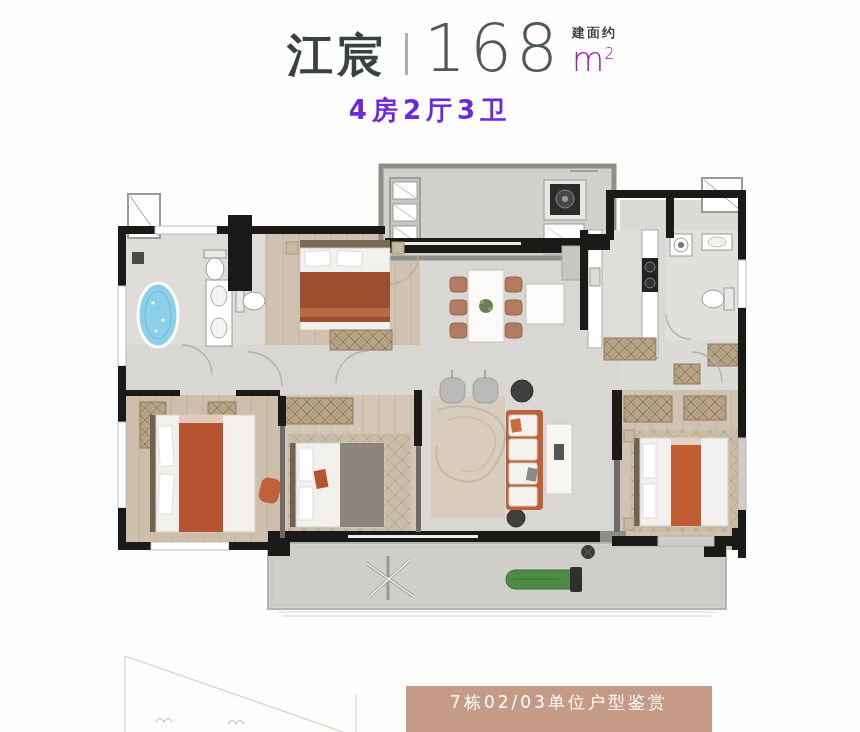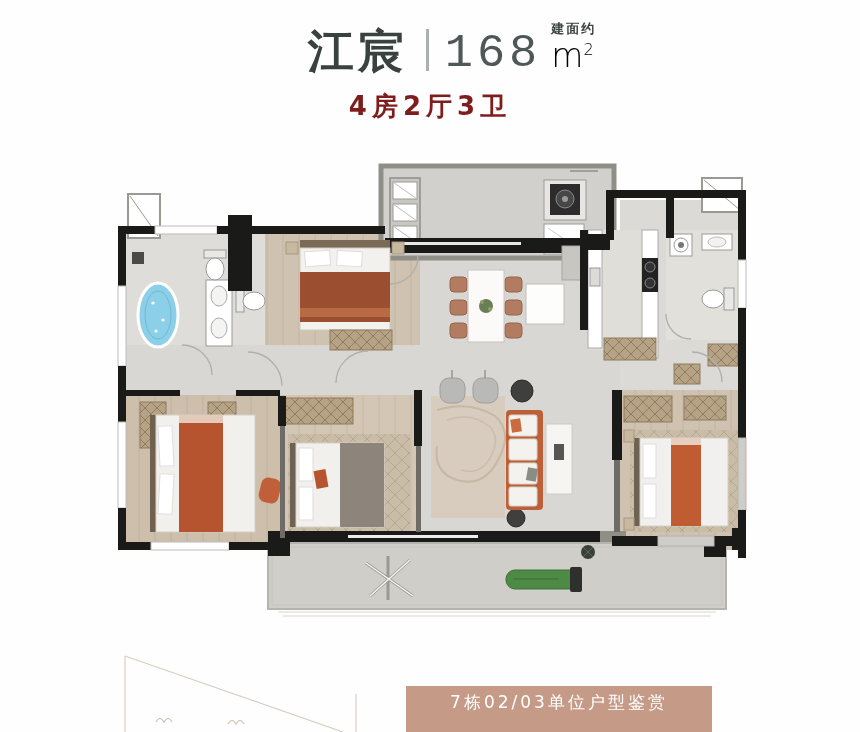--- a/index.html
+++ b/index.html
@@ -5,26 +5,26 @@
   html,body{margin:0;padding:0;}
   body{width:860px;height:732px;background:#ffffff;overflow:hidden;
        font-family:"DejaVu Sans","Liberation Sans",sans-serif;}
   .page{position:relative;width:860px;height:732px;background:#fefefe;}
 
   
   .hdr{position:absolute;top:20px;left:0;width:100%;text-align:center;}
   .title-row{display:flex;justify-content:center;align-items:flex-end;margin-left:44px;}
   .apt-name{font-size:46px;font-weight:bold;color:#39423f;letter-spacing:4px;line-height:1;}
   .vbar{width:3px;height:42px;background:#a9b2b0;margin:0 16px 3px 18px;}
-  .area-num{font-size:47px;font-weight:100;color:#4e5957;line-height:.88;letter-spacing:4px;font-family:Liberation Mono, monospace;}
+  .area-num{font-size:66px;font-weight:100;color:#4e5957;line-height:.88;letter-spacing:4px;}
   .unit-blk{display:flex;flex-direction:column;align-items:flex-start;margin:0 0 2px 10px;}
   .area-prefix{font-size:13px;font-weight:bold;color:#39423f;letter-spacing:2px;margin-bottom:1px;}
-  .area-unit{font-size:33px;font-weight:200;color:#000000;line-height:1;}
+  .area-unit{font-size:33px;font-weight:200;color:#a21caf;line-height:1;}
   .area-unit sup{font-size:16px;font-weight:200;}
-  .subtitle{margin-top:15px;font-size:26px;font-weight:600;color:#7f1d1d;letter-spacing:5px;}
+  .subtitle{margin-top:15px;font-size:26px;font-weight:600;color:#6d28d9;letter-spacing:5px;}
 
   
   .plan{position:absolute;left:115px;top:138px;margin:0;}
 
   
   .banner{position:absolute;left:406px;top:686px;width:306px;height:48px;background:#c59b88;
           color:#fff;font-size:17px;letter-spacing:3px;text-align:center;line-height:33px;}
   .watermark{position:absolute;right:2px;top:737px;font-size:23px;font-weight:bold;
              color:#8a392c;letter-spacing:1px;white-space:nowrap;z-index:5;}
   .sketch{position:absolute;left:98px;top:636px;}

